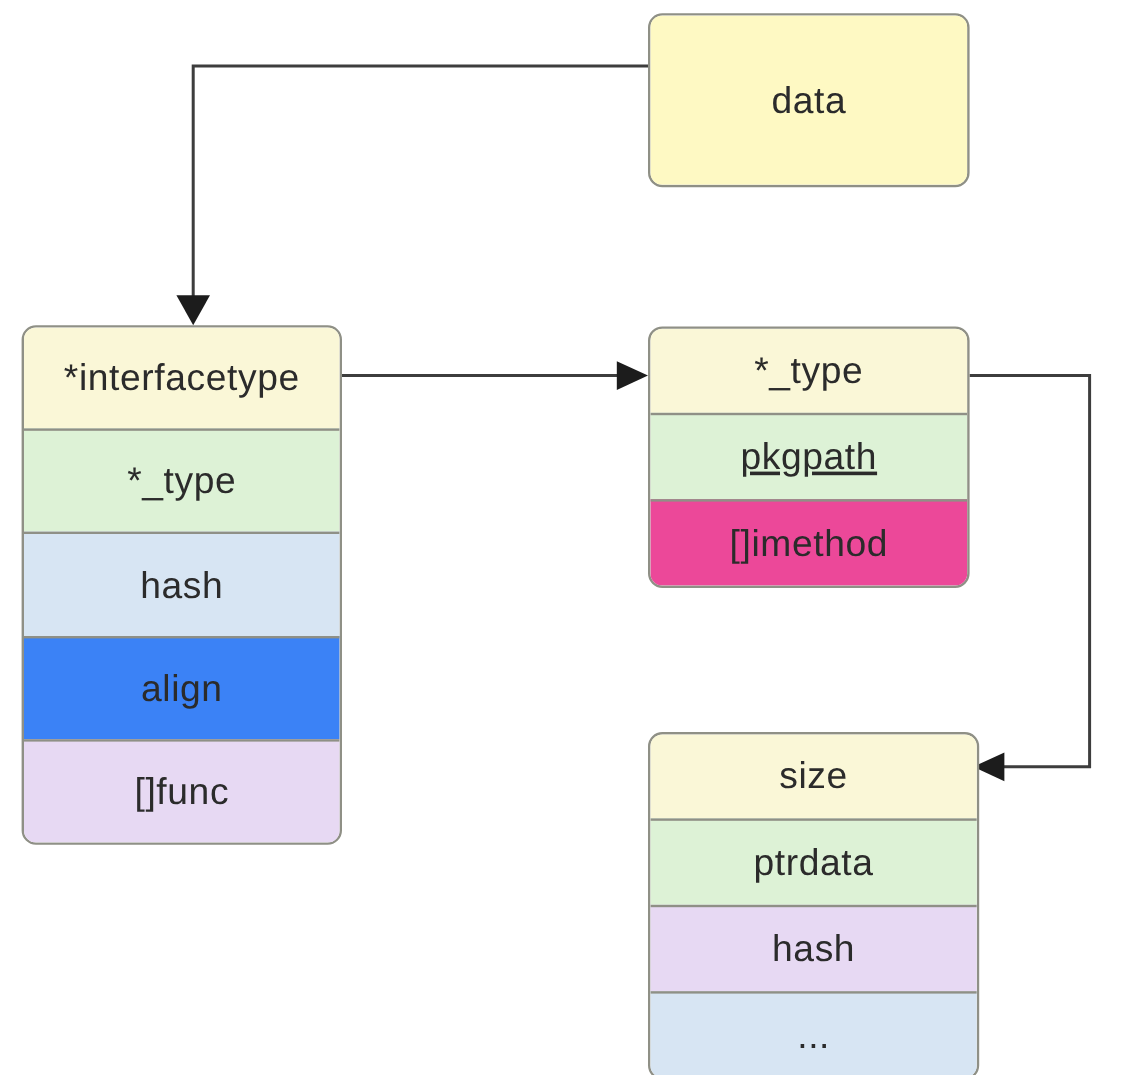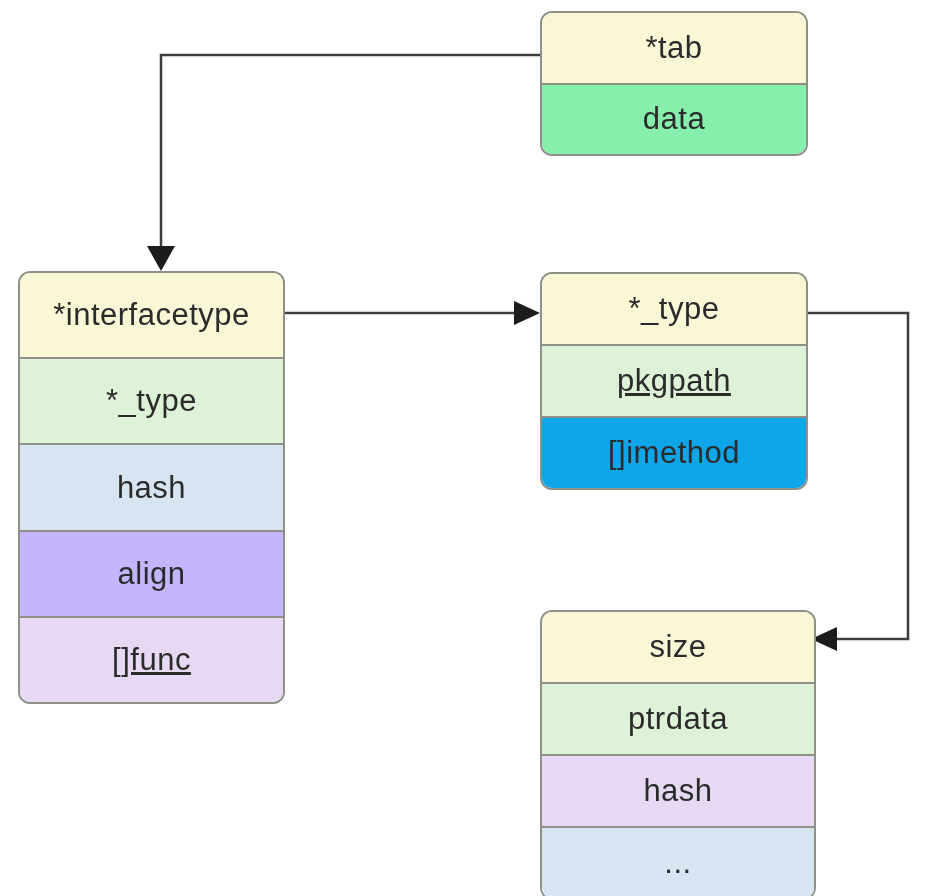--- a/index.html
+++ b/index.html
@@ -69,54 +69,51 @@
       <polygon points="540,313 514,301 514,325" fill="#1c1c1c"></polygon>
     </g>
 
     <g>
       <polyline points="808,313 908,313 908,639 836,639" fill="none" stroke="#3d3d3d" stroke-width="2.5"></polyline>
       <polygon points="811,639 837,627 837,651" fill="#1c1c1c"></polygon>
     </g>
   </svg>
 
   <div class="struct-box" id="box-itab">
-    <div class="struct-row" style="background: rgb(250, 247, 215);">
-      <span>*tab</span>
-    </div>
-    <div class="struct-row" style="background: #86efac; text-align: center;">
+    <div class="struct-row" style="background: #fef9c3; text-align: center;">
       <span>data</span>
     </div>
   </div>
 
   <div class="struct-box" id="box-interfacetype">
     <div class="struct-row" style="background: rgb(250, 247, 215);">
       <span>*interfacetype</span>
     </div>
     <div class="struct-row" style="background: rgb(221, 242, 214);">
       <span>*_type</span>
     </div>
     <div class="struct-row" style="background: rgb(215, 229, 243);">
       <span>hash</span>
     </div>
-    <div class="struct-row" style="background: #c4b5fd;">
+    <div class="struct-row" style="background: #3b82f6;">
       <span>align</span>
     </div>
-    <div class="struct-row" style="background: rgb(231, 217, 243); text-decoration: underline;">
+    <div class="struct-row" style="background: rgb(231, 217, 243);">
       <span>[]func</span>
     </div>
   </div>
 
   <div class="struct-box" id="box-type">
     <div class="struct-row" style="background: rgb(250, 247, 215);">
       <span>*_type</span>
     </div>
     <div class="struct-row" style="background: rgb(221, 242, 214); text-decoration: underline;">
       <span>pkgpath</span>
     </div>
-    <div class="struct-row" style="background: #0ea5e9;">
+    <div class="struct-row" style="background: #ec4899;">
       <span>[]imethod</span>
     </div>
   </div>
 
   <div class="struct-box" id="box-size">
     <div class="struct-row" style="background: rgb(250, 247, 215);">
       <span>size</span>
     </div>
     <div class="struct-row" style="background: rgb(221, 242, 214); text-align: center;">
       <span>ptrdata</span>

